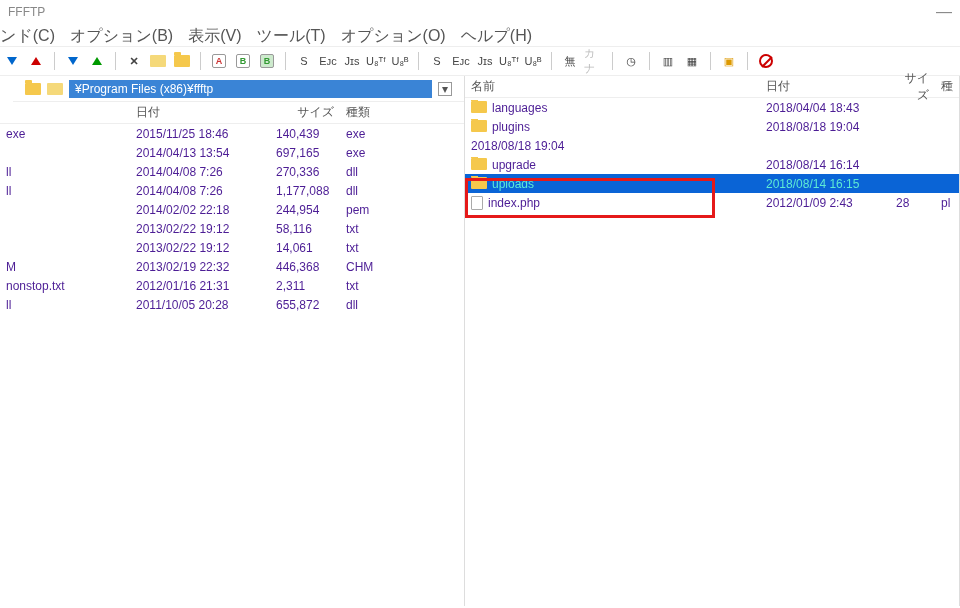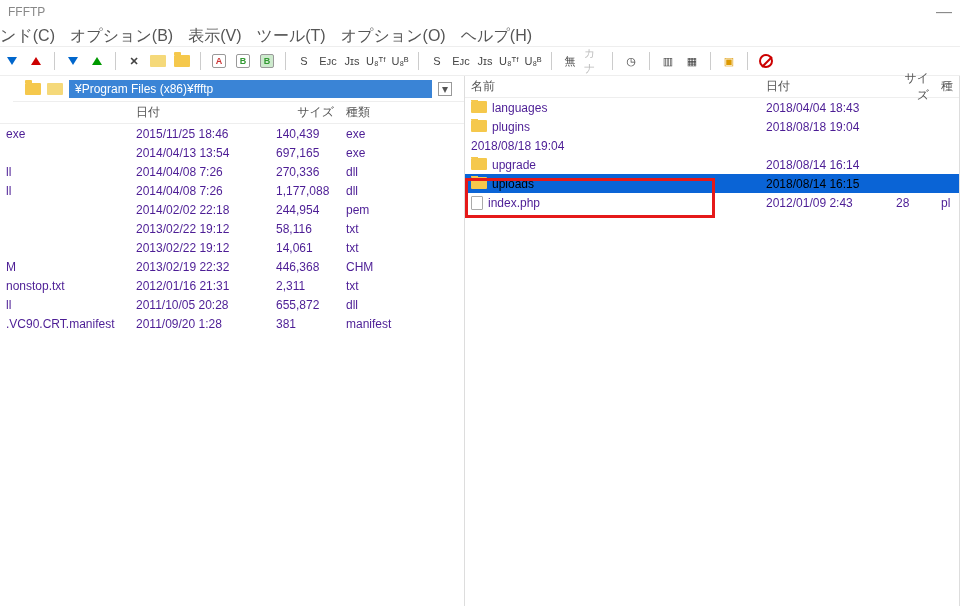--- a/index.html
+++ b/index.html
@@ -35,21 +35,21 @@
 .col-size { flex: 0 0 70px; text-align: right; }
 .col-kind { flex: 0 0 60px; }
 .rcol-name { flex: 0 0 295px; }
 .rcol-date { flex: 0 0 130px; }
 .rcol-size { flex: 0 0 45px; }
 .rcol-kind { flex: 0 0 15px; }
 .rows { flex: 1; overflow: hidden; }
 .row { display: flex; height: 19px; align-items: center; font-size: 12px; color: #4c1d95; }
 .row .cell { padding: 1px 6px; white-space: nowrap; overflow: hidden; }
 .cell.right { text-align: left; }
-.row.selected { background: #0a64d6; color: #000000; }
+.row.selected { background: #0a64d6; color: #5eead4; }
 .row.selected .folder-icon { background: #f5c84c; }
 .highlight-box { position: absolute; border: 3px solid #e51919; pointer-events: none; }
 .rightpane { position: relative; }
 .cell-with-icon { display: flex; align-items: flex-start; gap: 5px; }
 .tb-text { font-size: 11px; }
 .x-icon { font-weight: bold; color: #333; }
 .stop-icon { width:14px; height:14px; border-radius:50%; border:2px solid #c00; position:relative; }
 .stop-icon::after { content:""; position:absolute; width:14px; height:2px; background:#c00; transform:rotate(-45deg); top:5px; left:-1px; }
 </style>
 </head>
@@ -199,26 +199,20 @@
           <div class="cell col-date">2012/01/16 21:31</div>
           <div class="cell col-size right">2,311</div>
           <div class="cell col-kind">txt</div>
         </div>
         <div class="row">
           <div class="cell col-name">ll</div>
           <div class="cell col-date">2011/10/05 20:28</div>
           <div class="cell col-size right">655,872</div>
           <div class="cell col-kind">dll</div>
         </div>
-        <div class="row">
-          <div class="cell col-name">.VC90.CRT.manifest</div>
-          <div class="cell col-date">2011/09/20 1:28</div>
-          <div class="cell col-size right">381</div>
-          <div class="cell col-kind">manifest</div>
-        </div>
       </div>
   </div>
 
   <div class="pane rightpane">
     <div class="headers">
       <div class="col rcol-name">名前</div>
       <div class="col rcol-date">日付</div>
       <div class="col rcol-size right">サイズ</div>
       <div class="col rcol-kind">種</div>
     </div>

